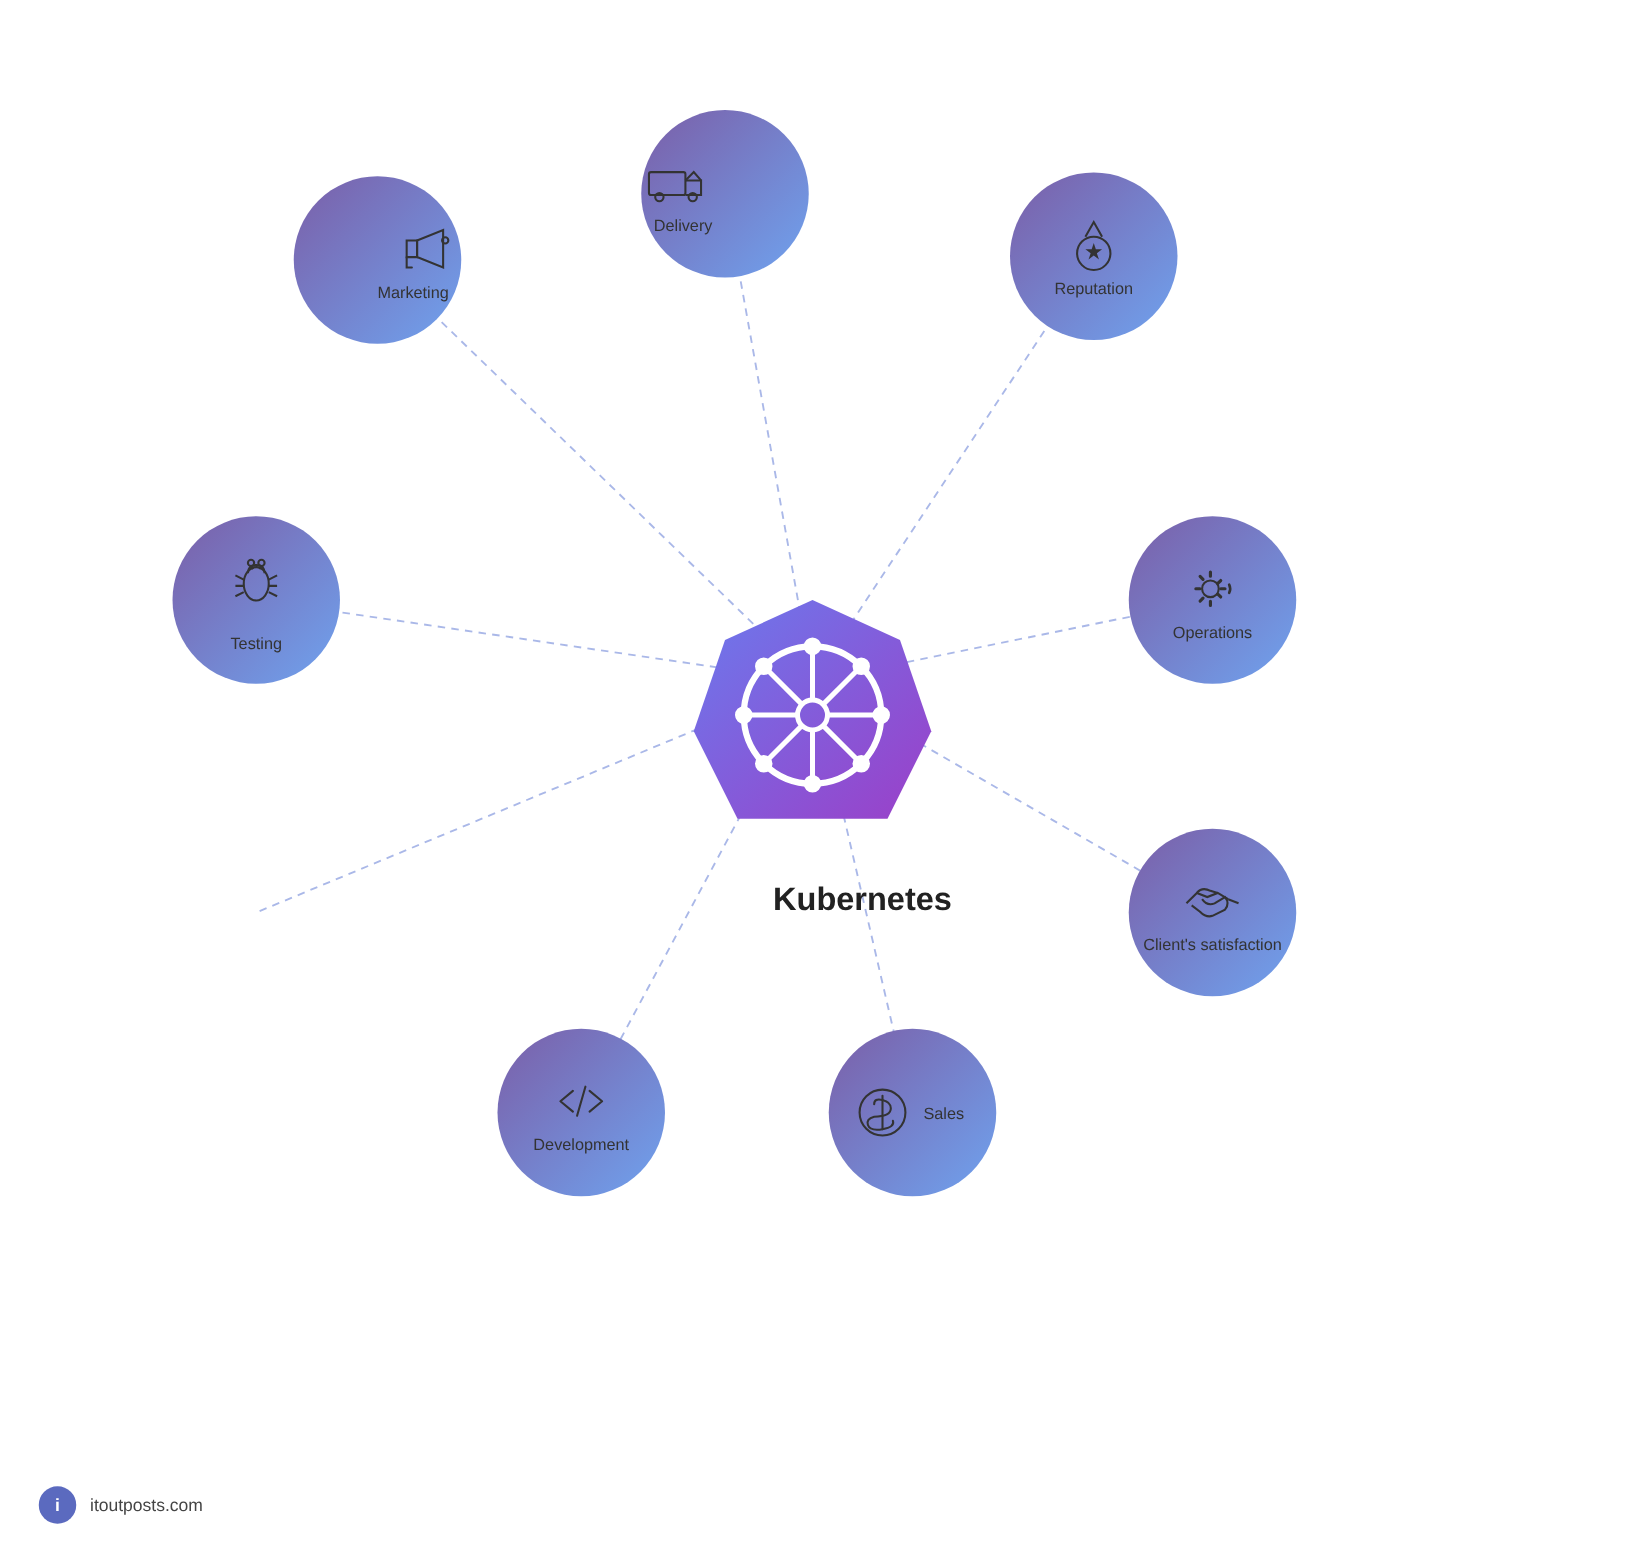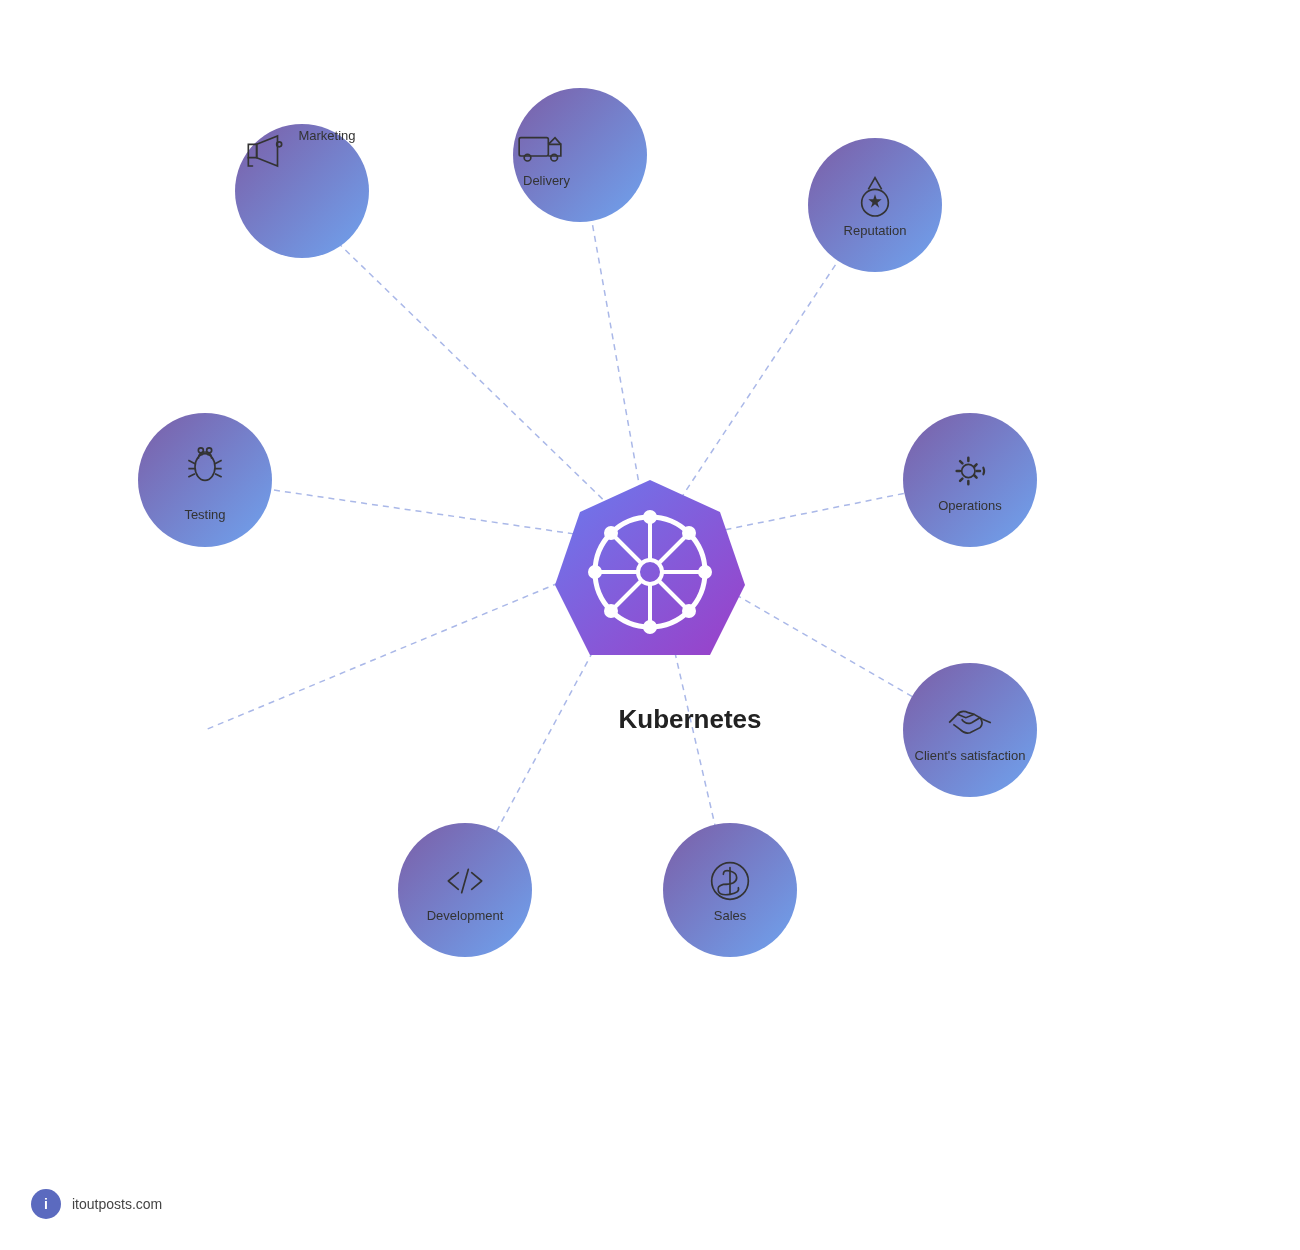--- a/index.html
+++ b/index.html
@@ -149,21 +149,21 @@
         <circle cx="55" cy="0" r="5" fill="white"></circle>
         <circle cx="-39" cy="-39" r="5" fill="white"></circle>
         <circle cx="39" cy="39" r="5" fill="white"></circle>
         <circle cx="39" cy="-39" r="5" fill="white"></circle>
         <circle cx="-39" cy="39" r="5" fill="white"></circle>
       </g>
     </svg>
     <div class="hub-label">Kubernetes</div>
   </div>
 
-<div class="circle-border" style="position: absolute; left: 137px; top: 76px; width: 130px; height: 130px; border-radius: 50%; background: white; display: flex; flex-direction: row; align-items: flex-start; justify-content: center; z-index: 10;">
+<div class="circle-border" style="position: absolute; left: 137px; top: 93px; width: 130px; height: 130px; border-radius: 50%; background: white; display: flex; flex-direction: column; align-items: flex-end; justify-content: center; z-index: 10;">
       <div style="display: flex; align-items: center; justify-content: center;">
         <svg viewBox="0 0 60 60" width="50" height="50" stroke="#333" stroke-width="2" fill="none">
           <path d="M10,22 L10,38 L20,38 L20,22 Z"></path>
           <path d="M20,22 L45,12 L45,48 L20,38 Z"></path>
           <path d="M10,38 L10,48 L15,48" stroke-linecap="round"></path>
           <circle cx="47" cy="22" r="3"></circle>
         </svg>
       </div>
       <div style="font-size: 13px; color: rgb(51, 51, 51); text-align: center; line-height: 1.3; padding: 0px 8px; margin-top: 2px;">Marketing</div>
     </div>
@@ -203,21 +203,21 @@
       <div style="display: flex; align-items: center; justify-content: center;">
         <svg viewBox="0 0 60 60" width="50" height="50" stroke="#333" stroke-width="2" fill="none">
           <path d="M5,32 L15,22 L25,26 L35,22 L45,28"></path>
           <path d="M45,28 L55,32"></path>
           <path d="M15,22 Q20,16 28,20 L35,22"></path>
           <path d="M20,28 Q25,35 32,32 L42,26 Q47,32 42,38 L30,44 Q24,46 18,40 L10,34"></path>
         </svg>
       </div>
       <div style="font-size: 13px; color: rgb(51, 51, 51); text-align: center; line-height: 1.3; padding: 0px 8px; margin-top: 2px;">Client's satisfaction</div>
     </div>
-    <div class="circle-border" style="position: absolute; left: 565px; top: 775px; width: 130px; height: 130px; border-radius: 50%; background: white; display: flex; flex-direction: column; align-items: center; justify-content: center; z-index: 10;">
+    <div class="circle-border" style="position: absolute; left: 565px; top: 775px; width: 130px; height: 130px; border-radius: 50%; background: white; display: flex; flex-direction: row; align-items: center; justify-content: center; z-index: 10;">
       <div style="display: flex; align-items: center; justify-content: center;">
         <svg viewBox="0 0 60 60" width="50" height="50" stroke="#333" stroke-width="2" fill="none">
           <circle cx="30" cy="30" r="22"></circle>
           <path d="M30,14 L30,46" stroke-linecap="round"></path>
           <path d="M22,22 Q22,16 30,18 Q38,20 38,26 Q38,34 22,34 Q14,36 16,42 Q18,48 30,46 Q42,44 40,38" stroke-linecap="round"></path>
         </svg>
       </div>
       <div style="font-size: 13px; color: rgb(51, 51, 51); text-align: center; line-height: 1.3; padding: 0px 8px; margin-top: 2px;">Sales</div>
     </div>
     <div class="circle-border" style="position: absolute; left: 300px; top: 775px; width: 130px; height: 130px; border-radius: 50%; background: white; display: flex; flex-direction: column; align-items: center; justify-content: center; z-index: 10;">

